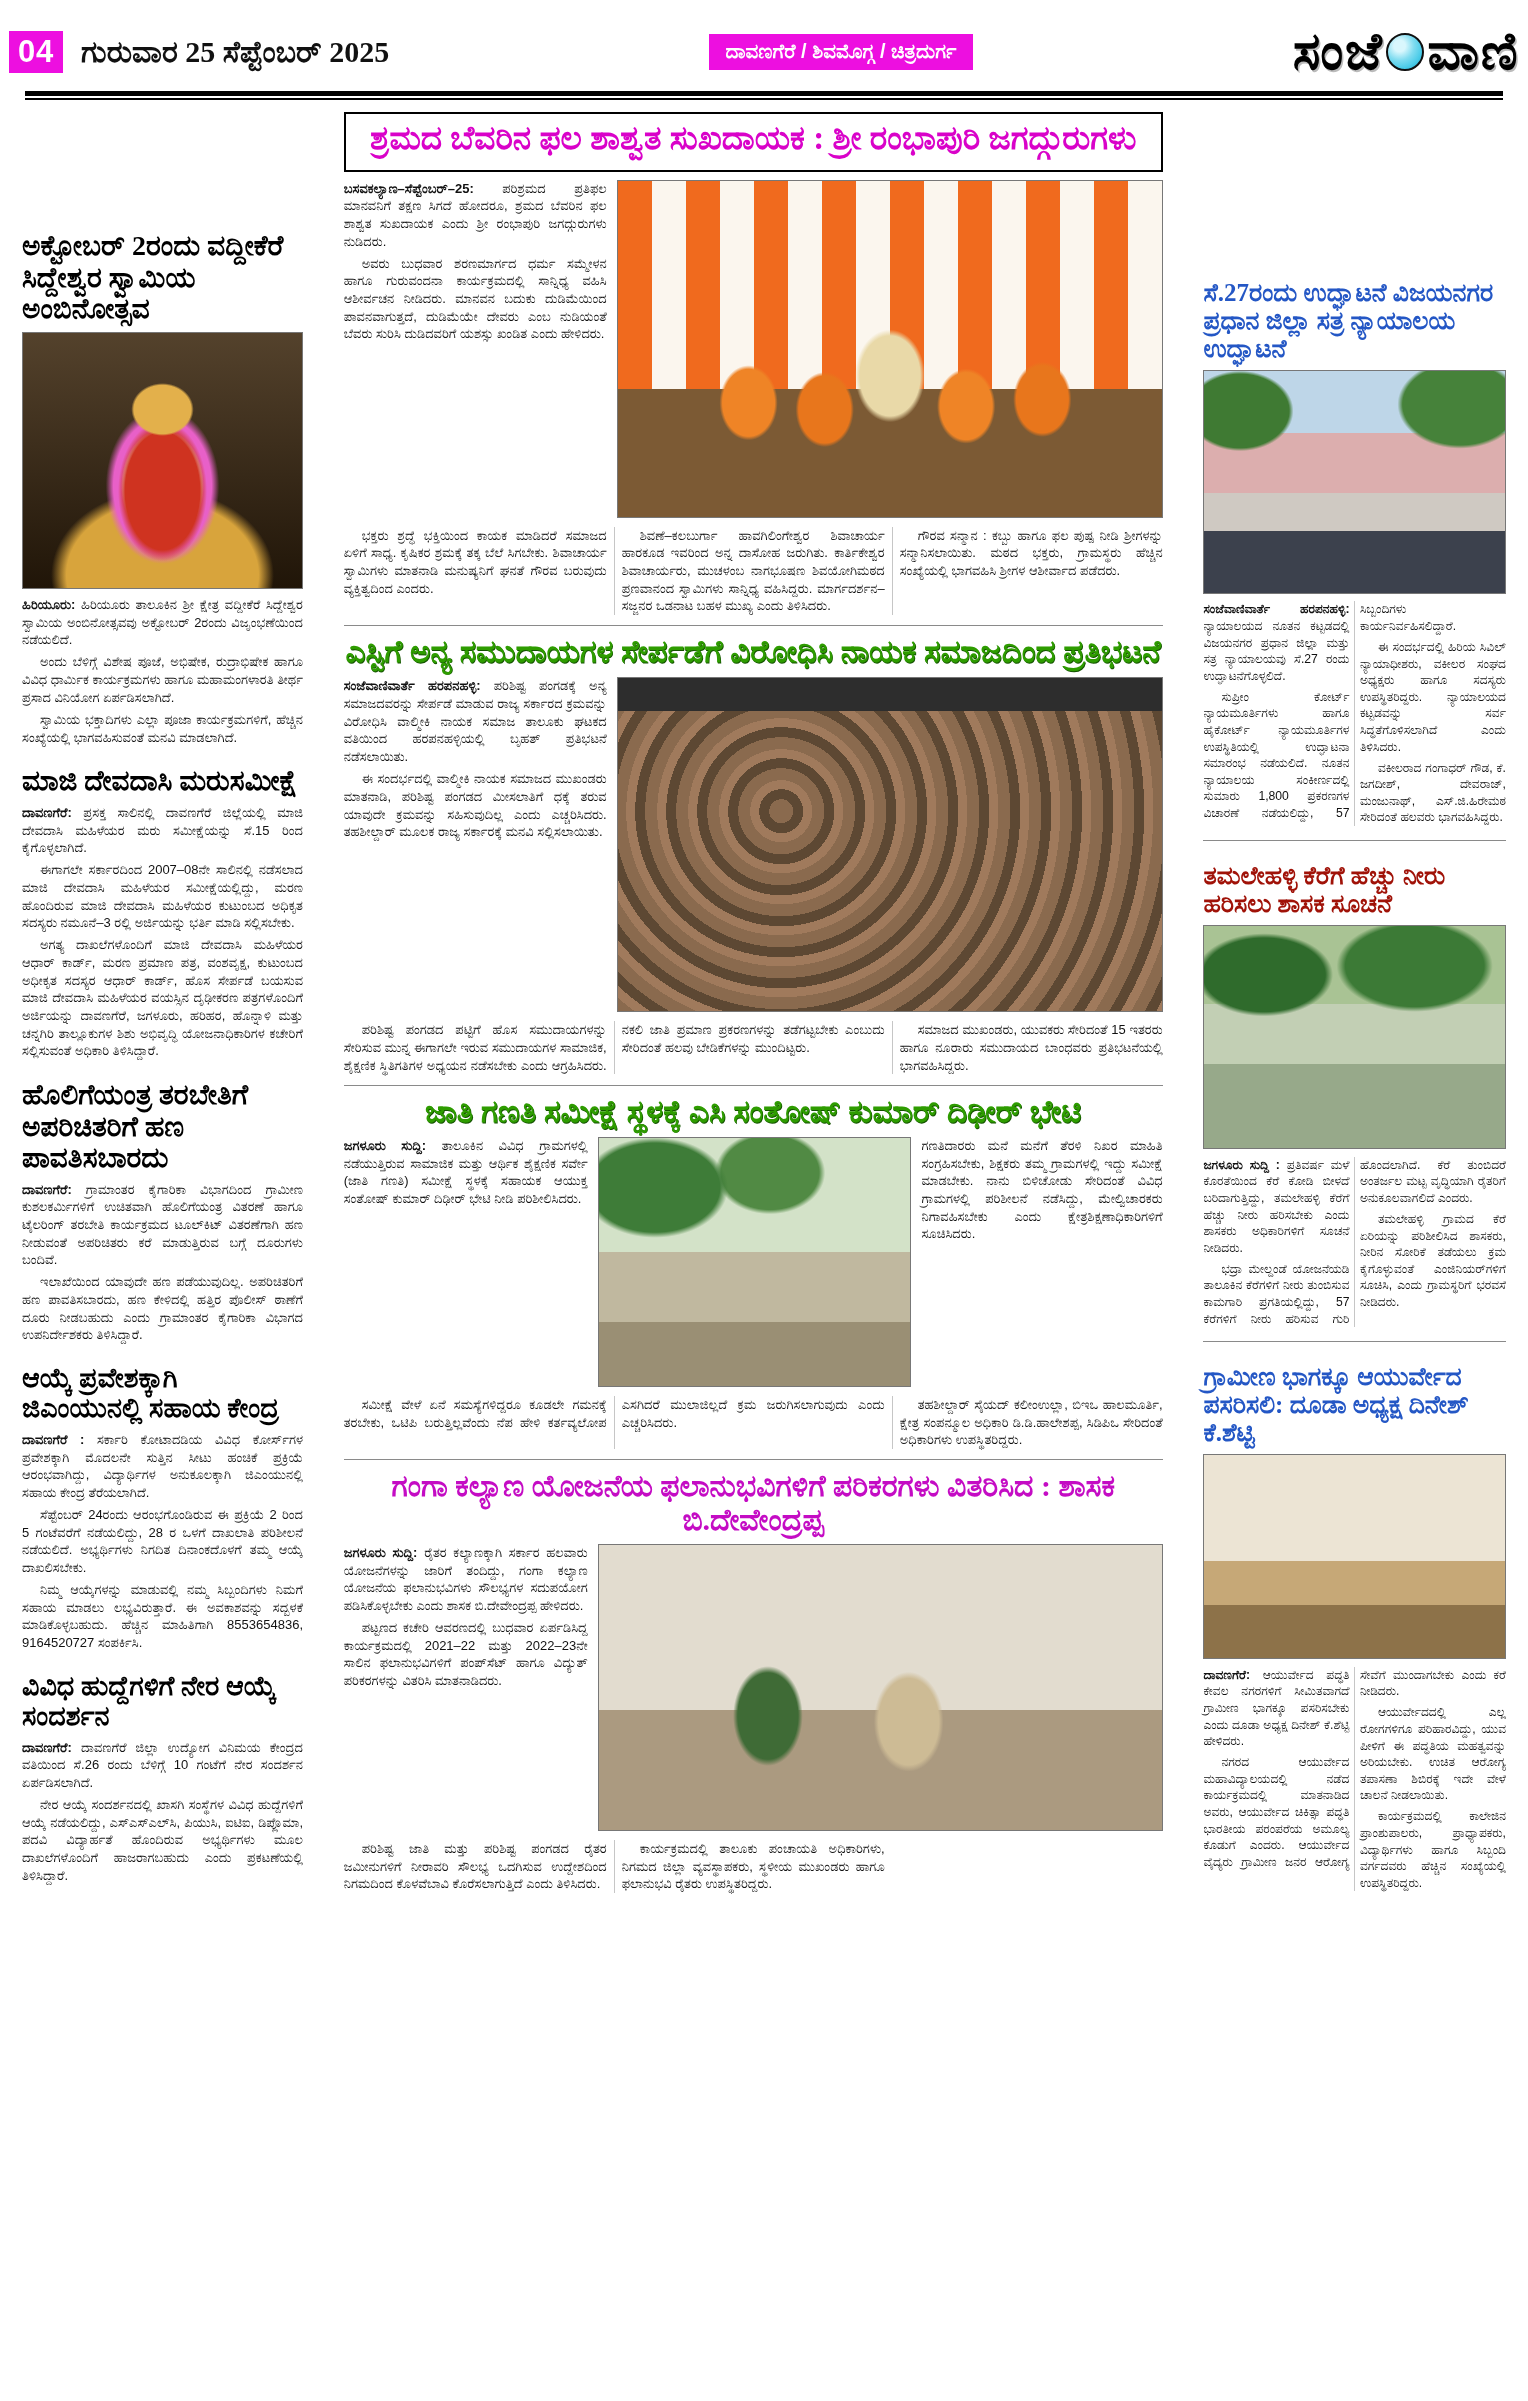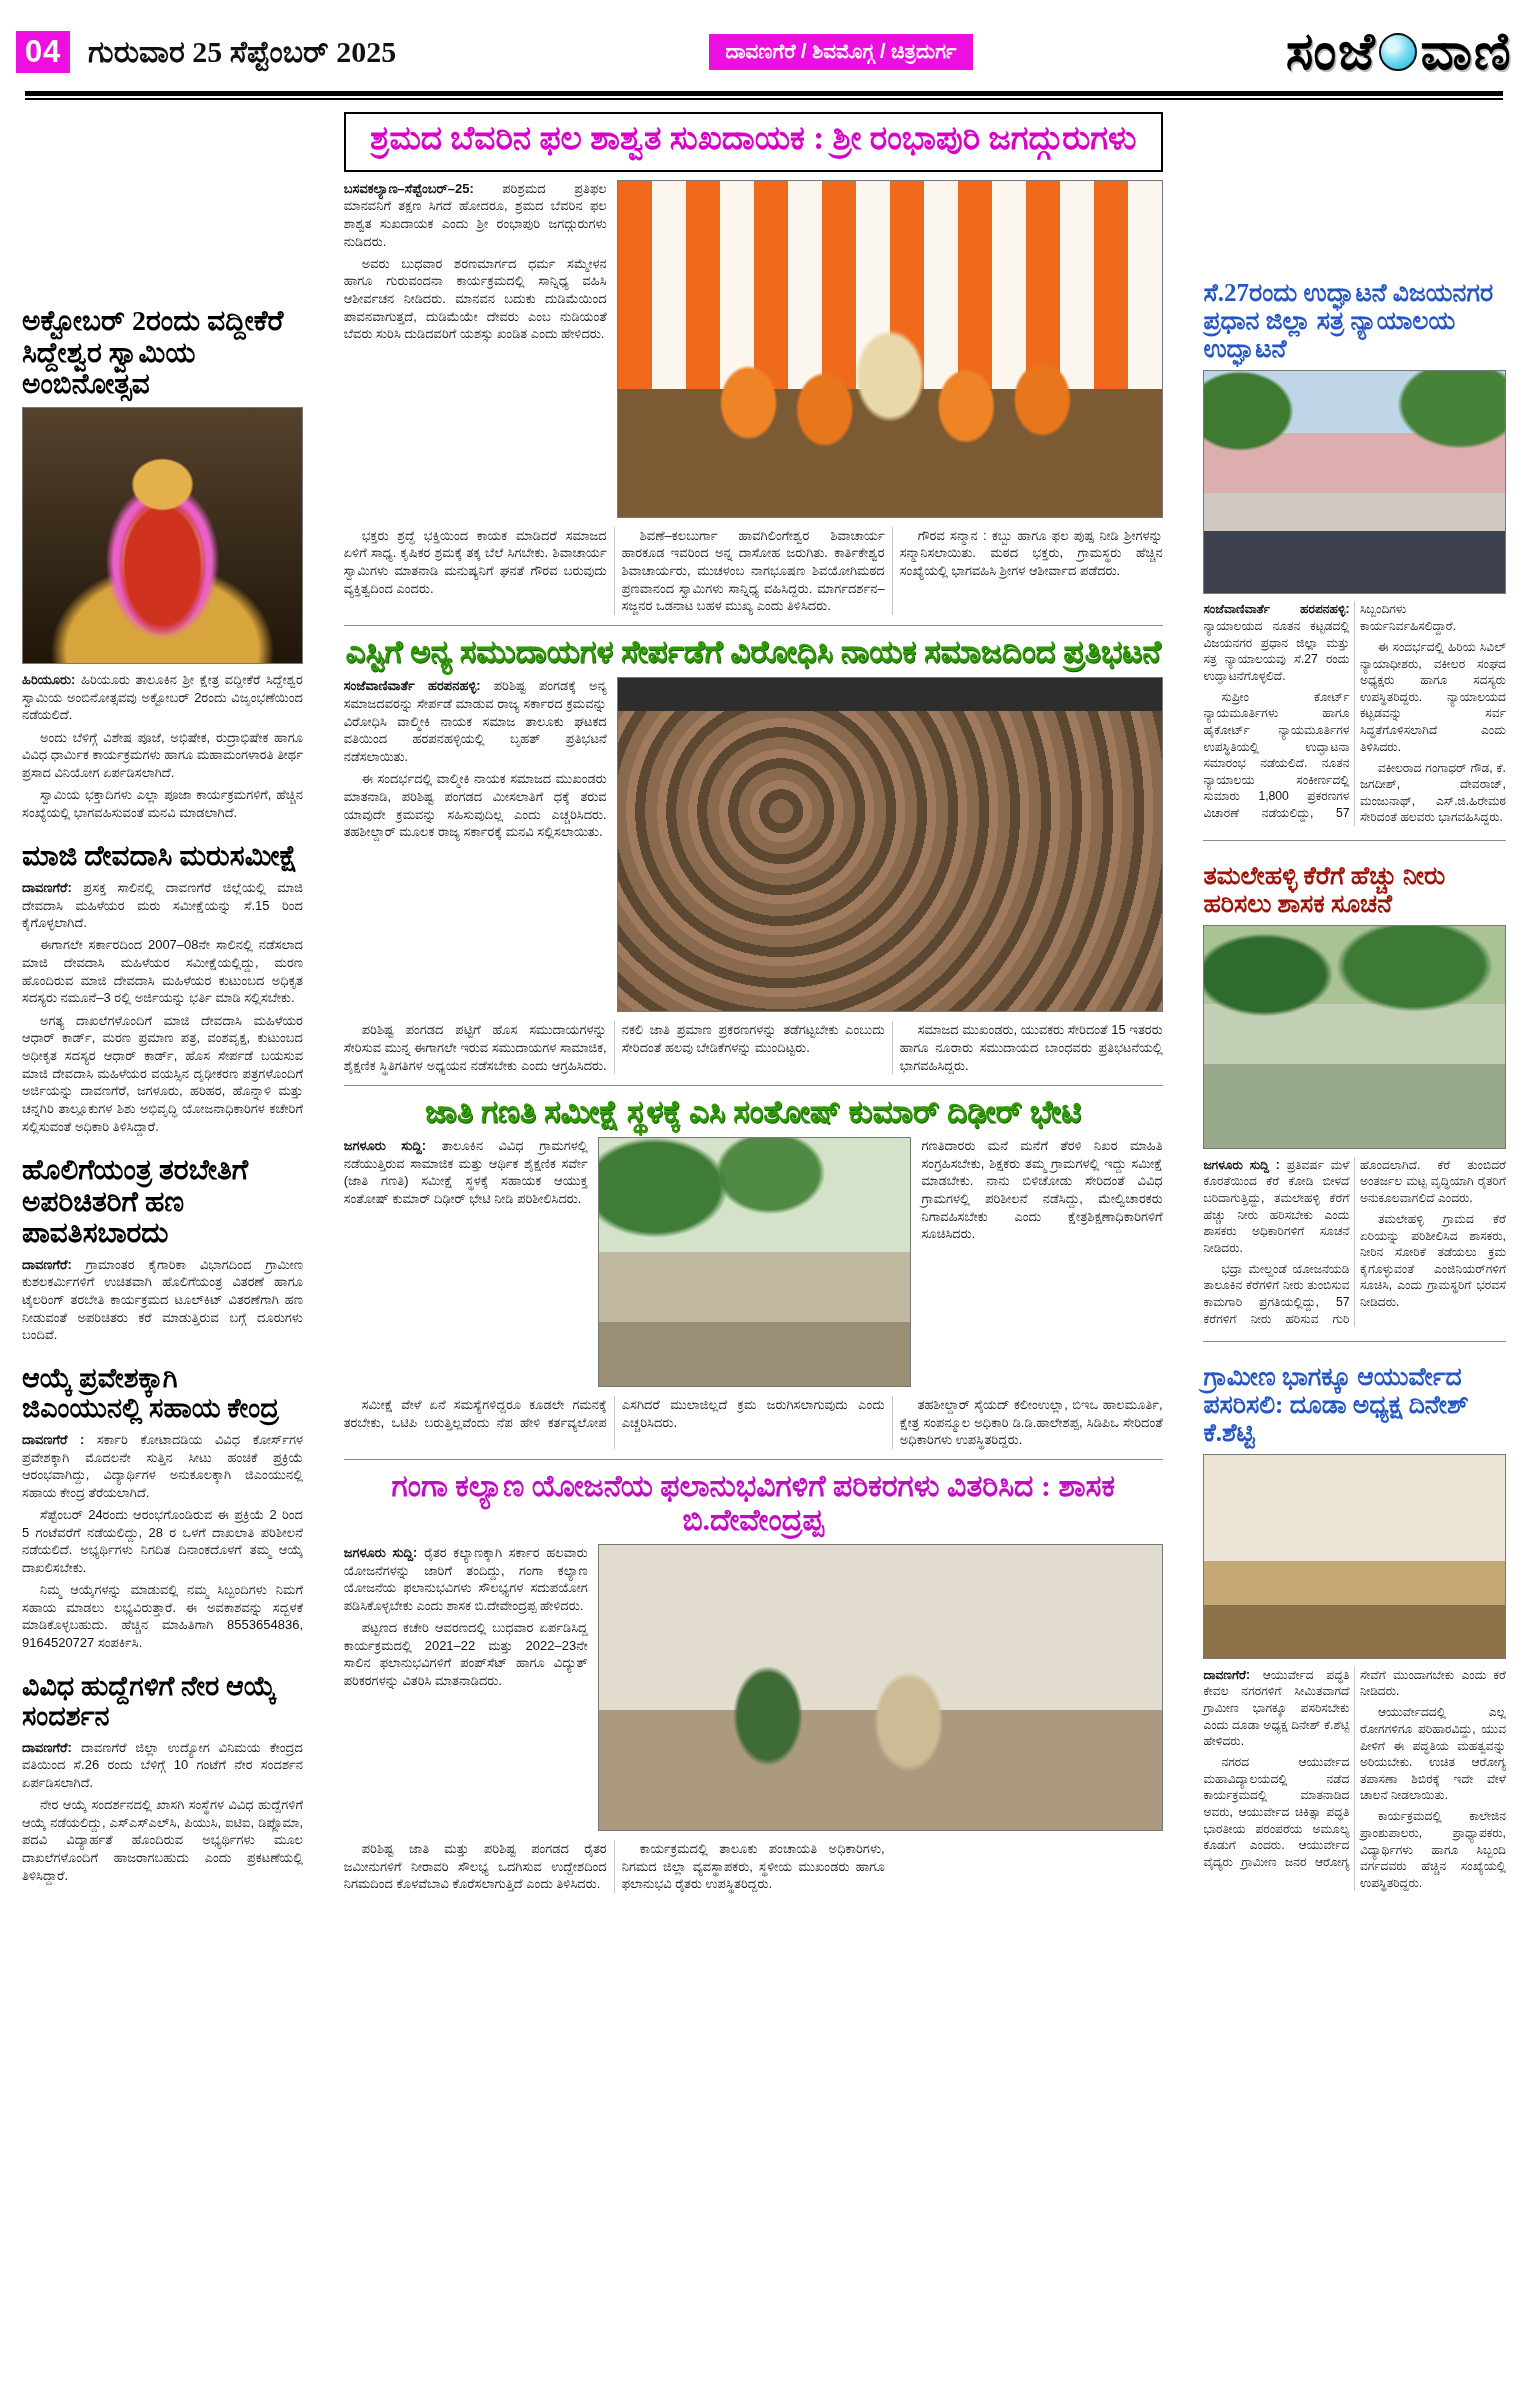--- a/index.html
+++ b/index.html
@@ -1,19 +1,19 @@
 <!DOCTYPE html>
 <html lang="kn" style="font-size:12px"><head>
 <meta charset="utf-8">
 <style>
   html,body{margin:0;padding:0;background:#e8e8e8;}
   .page{position:relative;width:1528px;height:2401px;margin:0 auto;background:#fff;
         font-family:"Liberation Sans",sans-serif;color:#111;overflow:hidden;}
   
-  .header{display:flex;align-items:center;padding:22px 16px 6px;}
+  .header{display:flex;align-items:center;padding:22px 9px 6px;}
   .pagenum{background:#ED0FE0;color:#fff;font-weight:bold;font-size:31px;line-height:1;
            padding:4.4px 9px 6px;letter-spacing:0.7px;}
   .hdr-date{font-family:"Liberation Serif",serif;font-weight:bold;font-size:30px;margin-left:18px;}
   .editions{background:#ED0FE0;color:#fff;font-weight:bold;font-size:20px;
             padding:6px 16.3px 7.4px;margin:0 auto;}
   .masthead{display:flex;align-items:center;font-weight:bold;font-size:52px;
             font-family:"Liberation Serif",serif;letter-spacing:1.5px;color:#000;
             text-shadow:1.5px 1.5px 0 #bbb;}
   .emblem{width:34px;height:34px;border-radius:50%;margin:0 3px;border:2.2px solid #101010;
           background:radial-gradient(circle at 34% 32%, #d9f7fd 0 18%, #7fdcf0 45%, #49CBE8 70%, #1b9cc0 100%);}
@@ -125,20 +125,21 @@
         <p><b class="dateline">ದಾವಣಗೆರೆ:</b>
            <span>ಪ್ರಸಕ್ತ ಸಾಲಿನಲ್ಲಿ ದಾವಣಗೆರೆ ಜಿಲ್ಲೆಯಲ್ಲಿ ಮಾಜಿ ದೇವದಾಸಿ ಮಹಿಳೆಯರ ಮರು ಸಮೀಕ್ಷೆಯನ್ನು ಸೆ.15 ರಿಂದ ಕೈಗೊಳ್ಳಲಾಗಿದೆ.</span></p>
         <p class="ind">ಈಗಾಗಲೇ ಸರ್ಕಾರದಿಂದ 2007–08ನೇ ಸಾಲಿನಲ್ಲಿ ನಡೆಸಲಾದ ಮಾಜಿ ದೇವದಾಸಿ ಮಹಿಳೆಯರ ಸಮೀಕ್ಷೆಯಲ್ಲಿದ್ದು, ಮರಣ ಹೊಂದಿರುವ ಮಾಜಿ ದೇವದಾಸಿ ಮಹಿಳೆಯರ ಕುಟುಂಬದ ಅಧಿಕೃತ ಸದಸ್ಯರು ನಮೂನೆ–3 ರಲ್ಲಿ ಅರ್ಜಿಯನ್ನು ಭರ್ತಿ ಮಾಡಿ ಸಲ್ಲಿಸಬೇಕು.</p>
         <p class="ind">ಅಗತ್ಯ ದಾಖಲೆಗಳೊಂದಿಗೆ ಮಾಜಿ ದೇವದಾಸಿ ಮಹಿಳೆಯರ ಆಧಾರ್ ಕಾರ್ಡ್, ಮರಣ ಪ್ರಮಾಣ ಪತ್ರ, ವಂಶವೃಕ್ಷ, ಕುಟುಂಬದ ಅಧೀಕೃತ ಸದಸ್ಯರ ಆಧಾರ್ ಕಾರ್ಡ್, ಹೊಸ ಸೇರ್ಪಡೆ ಬಯಸುವ ಮಾಜಿ ದೇವದಾಸಿ ಮಹಿಳೆಯರ ವಯಸ್ಸಿನ ದೃಢೀಕರಣ ಪತ್ರಗಳೊಂದಿಗೆ ಅರ್ಜಿಯನ್ನು ದಾವಣಗೆರೆ, ಜಗಳೂರು, ಹರಿಹರ, ಹೊನ್ನಾಳಿ ಮತ್ತು ಚನ್ನಗಿರಿ ತಾಲ್ಲೂಕುಗಳ ಶಿಶು ಅಭಿವೃದ್ಧಿ ಯೋಜನಾಧಿಕಾರಿಗಳ ಕಚೇರಿಗೆ ಸಲ್ಲಿಸುವಂತೆ ಅಧಿಕಾರಿ ತಿಳಿಸಿದ್ದಾರೆ.</p>
       </article>
 
       <article>
         <h2 class="hl hl-black">ಹೊಲಿಗೆಯಂತ್ರ ತರಬೇತಿಗೆ ಅಪರಿಚಿತರಿಗೆ ಹಣ ಪಾವತಿಸಬಾರದು</h2>
         <p><b class="dateline">ದಾವಣಗೆರೆ:</b>
            <span>ಗ್ರಾಮಾಂತರ ಕೈಗಾರಿಕಾ ವಿಭಾಗದಿಂದ ಗ್ರಾಮೀಣ ಕುಶಲಕರ್ಮಿಗಳಿಗೆ ಉಚಿತವಾಗಿ ಹೊಲಿಗೆಯಂತ್ರ ವಿತರಣೆ ಹಾಗೂ ಟೈಲರಿಂಗ್ ತರಬೇತಿ ಕಾರ್ಯಕ್ರಮದ ಟೂಲ್‌ಕಿಟ್ ವಿತರಣೆಗಾಗಿ ಹಣ ನೀಡುವಂತೆ ಅಪರಿಚಿತರು ಕರೆ ಮಾಡುತ್ತಿರುವ ಬಗ್ಗೆ ದೂರುಗಳು ಬಂದಿವೆ.</span></p>
+        <p class="ind">ಇಲಾಖೆಯಿಂದ ಯಾವುದೇ ಹಣ ಪಡೆಯುವುದಿಲ್ಲ. ಅಪರಿಚಿತರಿಗೆ ಹಣ ಪಾವತಿಸಬಾರದು, ಹಣ ಕೇಳಿದಲ್ಲಿ ಹತ್ತಿರ ಪೊಲೀಸ್ ಠಾಣೆಗೆ ದೂರು ನೀಡಬಹುದು ಎಂದು ಗ್ರಾಮಾಂತರ ಕೈಗಾರಿಕಾ ವಿಭಾಗದ ಉಪನಿರ್ದೇಶಕರು ತಿಳಿಸಿದ್ದಾರೆ.</p>
       </article>
 
       <article>
         <h2 class="hl hl-black-sm">ಆಯ್ಕೆ ಪ್ರವೇಶಕ್ಕಾಗಿ ಜಿಎಂಯುನಲ್ಲಿ ಸಹಾಯ ಕೇಂದ್ರ</h2>
         <p><b class="dateline">ದಾವಣಗೆರೆ :</b>
            <span>ಸರ್ಕಾರಿ ಕೋಟಾದಡಿಯ ವಿವಿಧ ಕೋರ್ಸ್‌ಗಳ ಪ್ರವೇಶಕ್ಕಾಗಿ ಮೊದಲನೇ ಸುತ್ತಿನ ಸೀಟು ಹಂಚಿಕೆ ಪ್ರಕ್ರಿಯೆ ಆರಂಭವಾಗಿದ್ದು, ವಿದ್ಯಾರ್ಥಿಗಳ ಅನುಕೂಲಕ್ಕಾಗಿ ಜಿಎಂಯುನಲ್ಲಿ ಸಹಾಯ ಕೇಂದ್ರ ತೆರೆಯಲಾಗಿದೆ.</span></p>
         <p class="ind">ಸೆಪ್ಟೆಂಬರ್ 24ರಂದು ಆರಂಭಗೊಂಡಿರುವ ಈ ಪ್ರಕ್ರಿಯೆ 2 ರಿಂದ 5 ಗಂಟೆವರೆಗೆ ನಡೆಯಲಿದ್ದು, 28 ರ ಒಳಗೆ ದಾಖಲಾತಿ ಪರಿಶೀಲನೆ ನಡೆಯಲಿದೆ. ಅಭ್ಯರ್ಥಿಗಳು ನಿಗದಿತ ದಿನಾಂಕದೊಳಗೆ ತಮ್ಮ ಆಯ್ಕೆ ದಾಖಲಿಸಬೇಕು.</p>
         <p class="ind">ನಿಮ್ಮ ಆಯ್ಕೆಗಳನ್ನು ಮಾಡುವಲ್ಲಿ ನಮ್ಮ ಸಿಬ್ಬಂದಿಗಳು ನಿಮಗೆ ಸಹಾಯ ಮಾಡಲು ಲಭ್ಯವಿರುತ್ತಾರೆ. ಈ ಅವಕಾಶವನ್ನು ಸದ್ಬಳಕೆ ಮಾಡಿಕೊಳ್ಳಬಹುದು. ಹೆಚ್ಚಿನ ಮಾಹಿತಿಗಾಗಿ 8553654836, 9164520727 ಸಂಪರ್ಕಿಸಿ.</p>
       </article>
 

